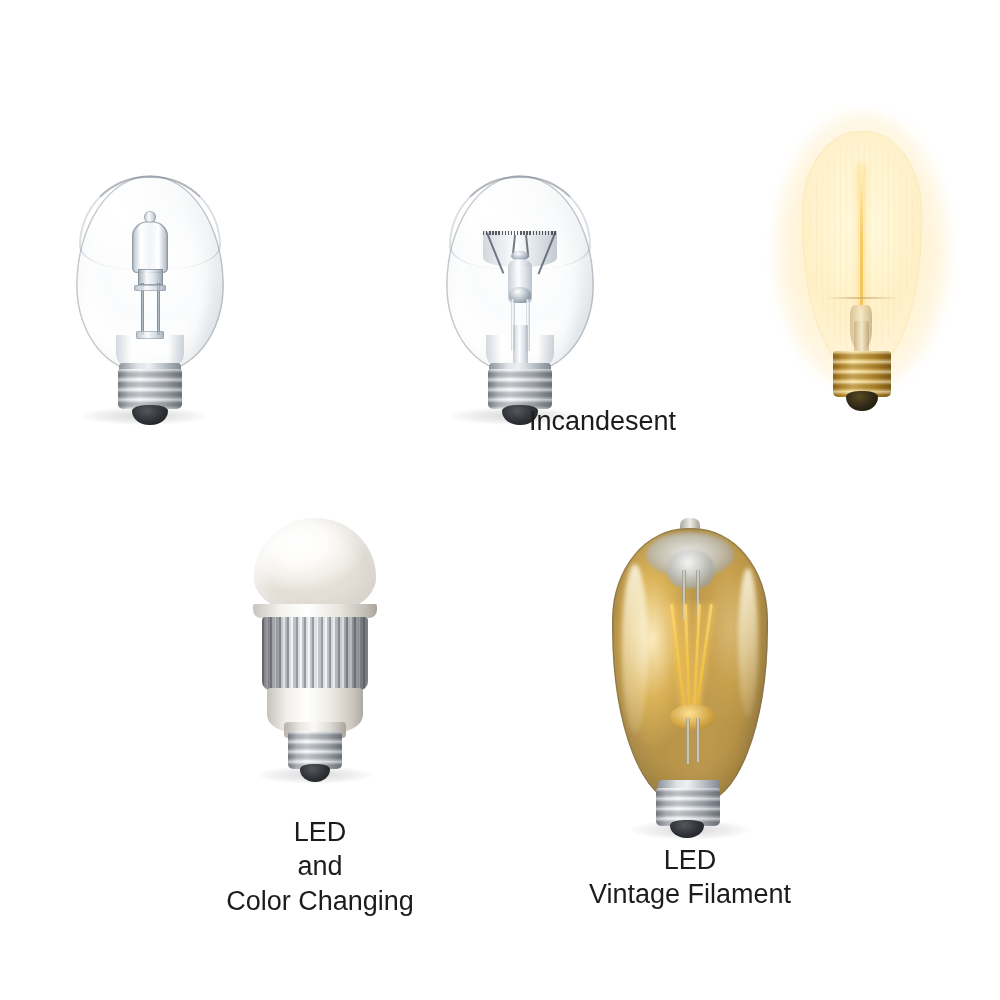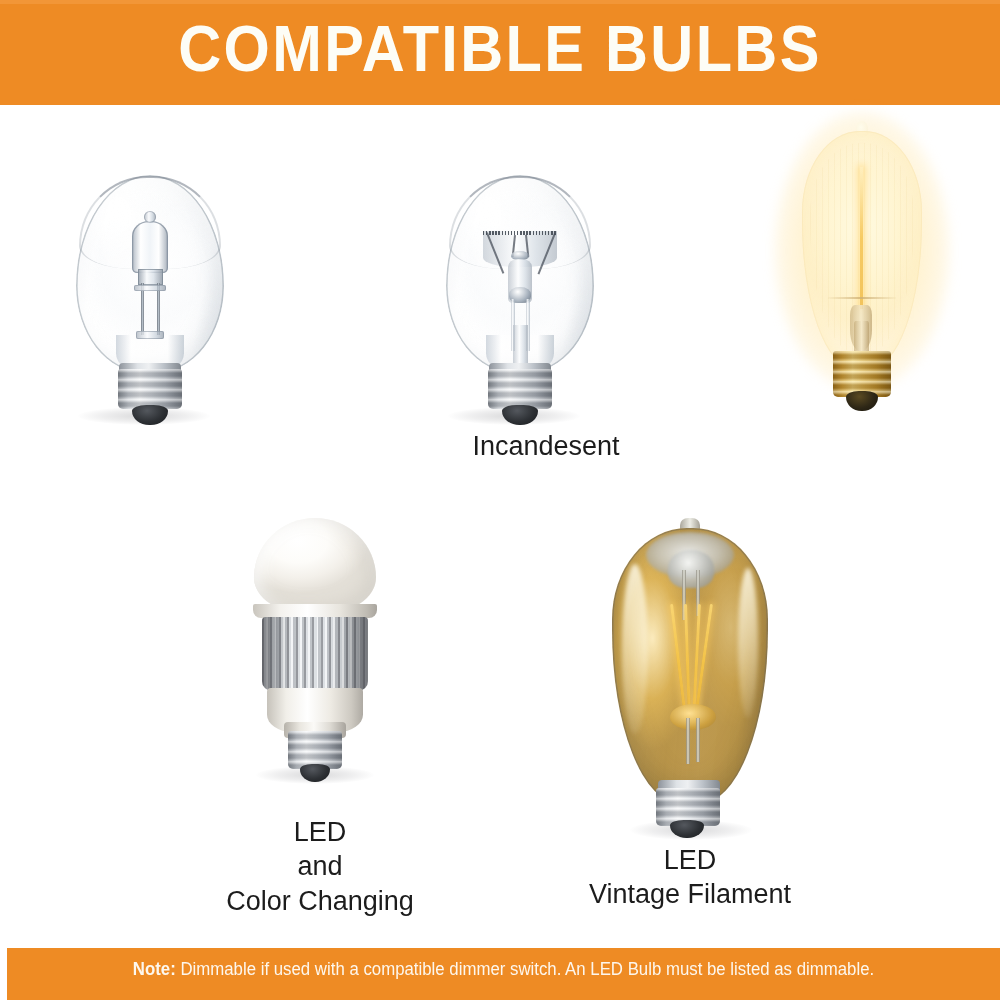--- a/index.html
+++ b/index.html
@@ -66,21 +66,21 @@
   
   .bulb-label {
     position: absolute;
     color: #1c1c1c;
     font-size: 27px;
     line-height: 1.27;
     text-align: center;
     white-space: pre-line;
   }
   #label-halogen   { left: 30px;  top: 429px; width: 260px; text-align: left; padding-left: 62px; }
-  #label-incand    { left: 390px; top: 429px; width: 260px; text-align: center; padding-left: 26px; }
+  #label-incand    { left: 390px; top: 404px; width: 260px; text-align: right; padding-left: 26px; }
   #label-vintage   { left: 770px; top: 436px; width: 230px; }
   #label-led       { left: 160px; top: 815px; width: 320px; }
   #label-ledvint   { left: 540px; top: 843px; width: 300px; }
 
   
   .bulb { position: absolute; }
 
   
   .bulb-shadow {
     position: absolute;
@@ -391,23 +391,20 @@
     border-radius: 48% 48% 38% 38%;
     background: radial-gradient(ellipse at 44% 34%, rgba(246,247,245,0.95), rgba(176,178,174,0.85) 62%, rgba(128,130,126,0.75) 100%);
     filter: blur(0.8px);
   }
 </style>
 </head>
 <body>
 
 <div id="page">
 
-  <div id="header-bar">
-    <div id="header-title">COMPATIBLE BULBS</div>
-  </div>
 
   <div class="bulb" style="left:70px; top:175px; width:160px; height:250px;">
     <div class="bulb-shadow" style="left:8px; top:232px; width:132px; height:18px;"></div>
 
     <div class="a-glass" style="left:6px; top:0; width:148px; height:198px;"></div>
 
     <div class="a-neck" style="left:46px; top:160px; width:68px; height:38px;
          border-radius:0 0 38% 38% / 0 0 52% 52%;"></div>
 
     <div class="hal-capsule" style="left:62px; top:46px; width:36px; height:52px;"></div>
@@ -505,19 +502,14 @@
     <div class="lvf-post" style="left:78px; top:200px; height:46px;"></div>
     <div class="lvf-post" style="left:88px; top:200px; height:44px;"></div>
 
     <div class="base-collar" style="left:50px; top:262px; width:62px; height:12px;"></div>
     <div class="screw-base" style="left:48px; top:270px; width:64px; height:38px;"></div>
     <div class="screw-tip" style="left:62px; top:302px; width:34px; height:18px;"></div>
   </div>
   <div class="bulb-label" id="label-ledvint">LED
 Vintage Filament</div>
 
-  <div id="footer-bar">
-    <div id="footer-note">
-      <span class="note-label">Note:</span><span> Dimmable if used with a compatible dimmer switch.  An LED Bulb must be listed as dimmable.</span>
-    </div>
-  </div>
 
 </div>
 
 </body></html>

